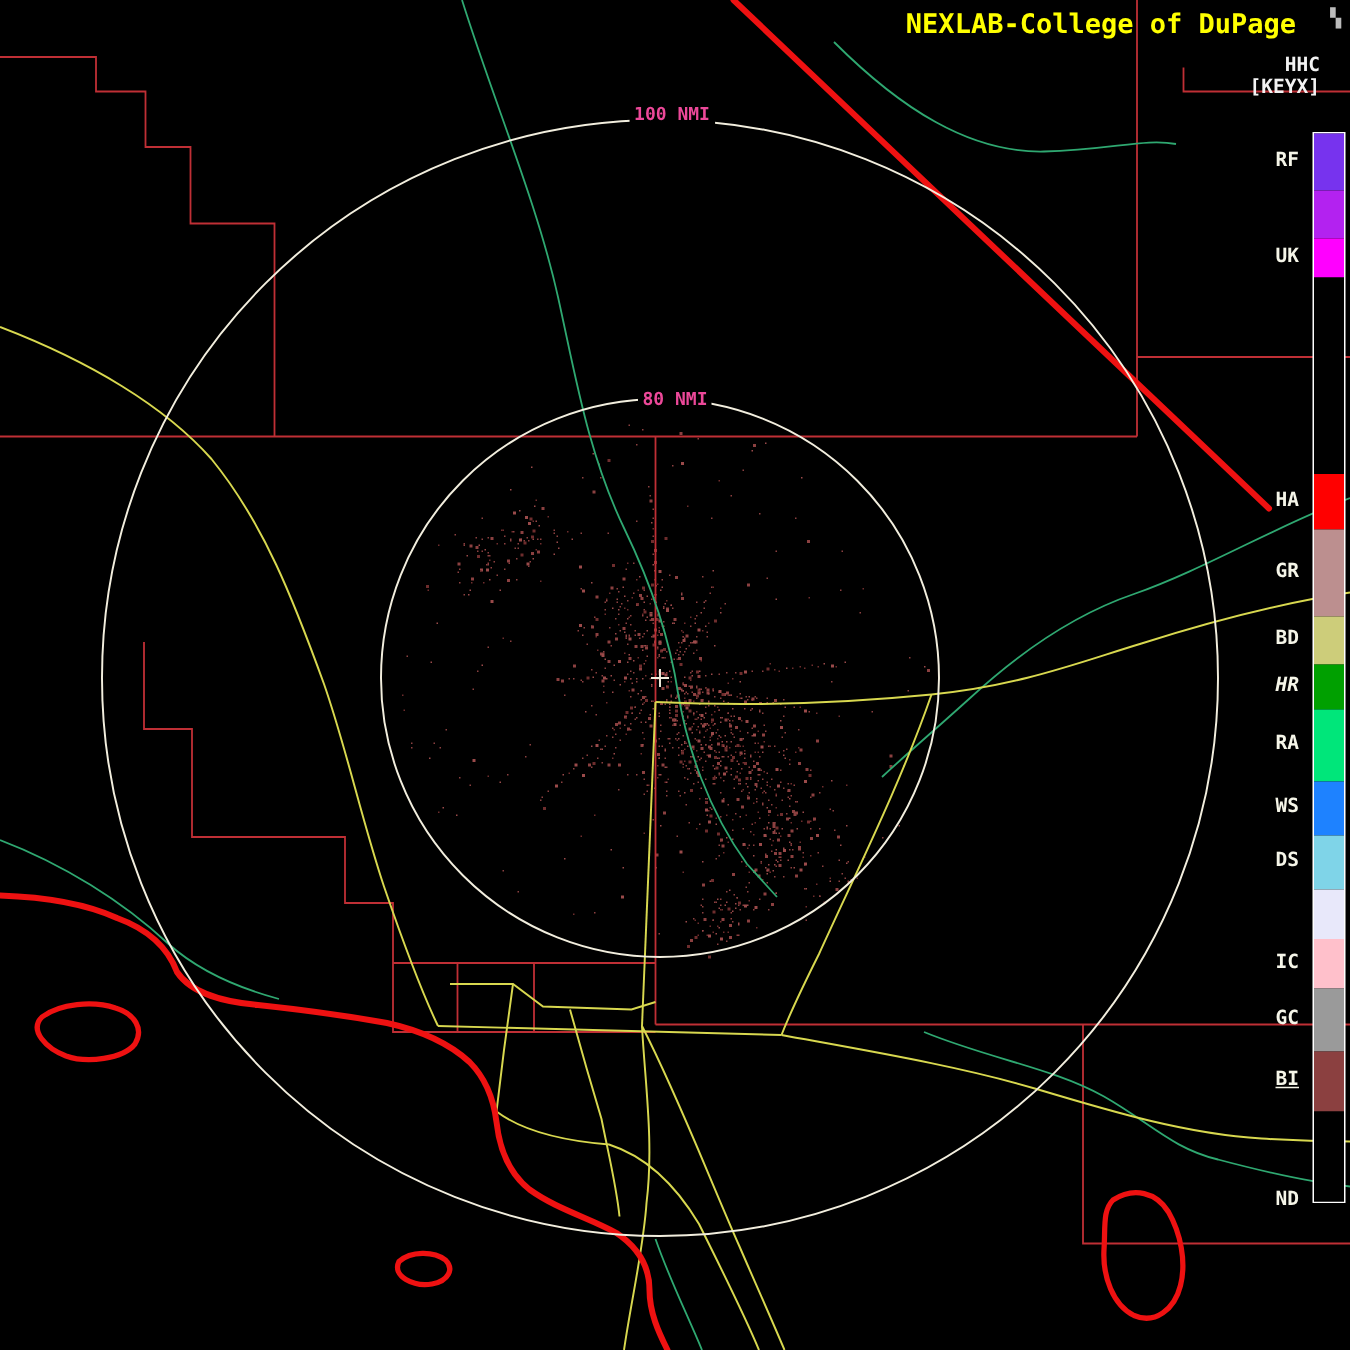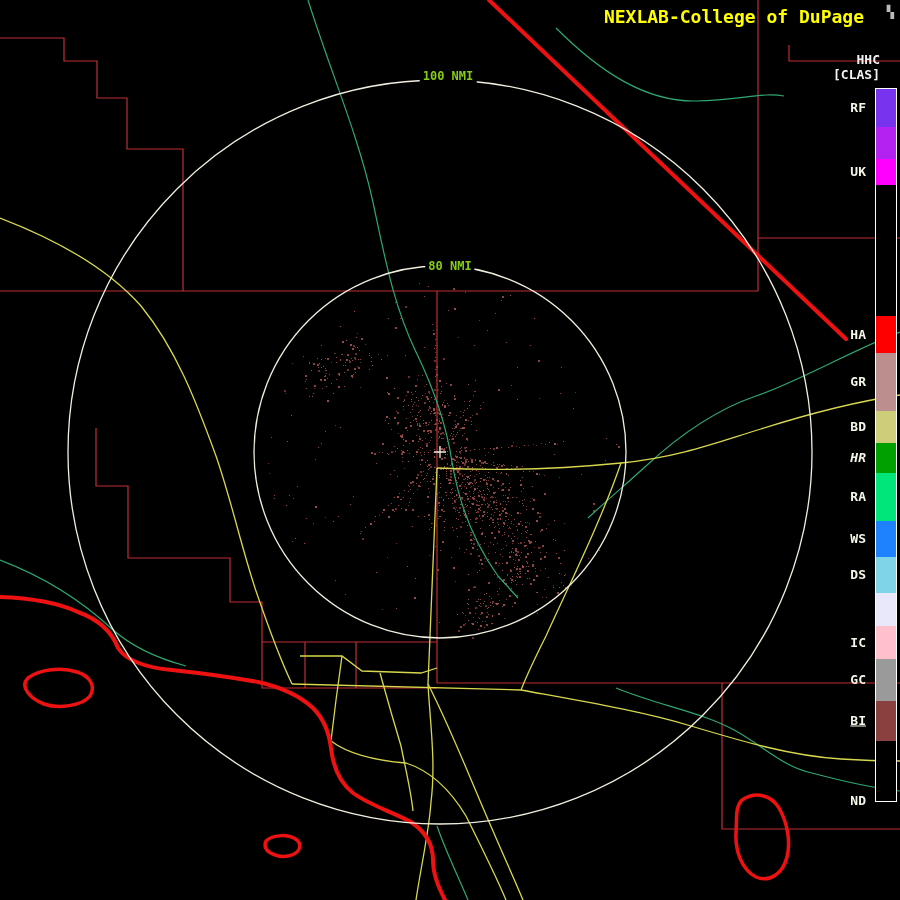--- a/index.html
+++ b/index.html
@@ -1,27 +1,27 @@
 <!DOCTYPE html>
 <html><head>
 <meta charset="utf-8">
 <style>
   html,body{margin:0;padding:0;background:#000;}
   .stage{position:relative;width:900px;height:900px;background:#000;overflow:hidden;
          font-family:"DejaVu Sans Mono","Liberation Mono",monospace;}
   svg.map{position:absolute;left:0;top:0;}
   .title{position:absolute;top:6px;right:36px;color:#ffff00;font-size:18px;font-weight:bold;white-space:nowrap;}
   .logo{position:absolute;top:5px;right:6px;color:#bbbbbb;font-size:12px;}
-  .prodbox{position:absolute;top:52px;right:20px;text-align:right;color:#f2f2f2;font-size:13px;font-weight:bold;line-height:15px;}
+  .prodbox{position:absolute;top:36px;right:20px;text-align:right;color:#f2f2f2;font-size:13px;font-weight:bold;line-height:15px;}
   .legend-bar{position:absolute;top:88px;right:3px;width:20px;height:712px;border:1px solid #ffffff;
               display:flex;flex-direction:column;box-sizing:content-box;}
   .legend-bar div{width:100%;}
   .legend-labels{position:absolute;top:88px;right:34px;width:34px;height:712px;}
   .legend-labels span{position:absolute;right:0;transform:translateY(-50%);color:#f5f5e8;font-size:13px;font-weight:bold;}
-  .ring-label{position:absolute;color:#84cc16;font-size:12px;font-weight:bold;background:#000;
+  .ring-label{position:absolute;color:#ec4899;font-size:12px;font-weight:bold;background:#000;
               padding:0 3px;transform:translate(-50%,-50%);white-space:nowrap;}
   .footer{position:absolute;bottom:3px;left:50%;transform:translateX(-50%);color:#d8d8d8;
           font-size:14px;letter-spacing:1px;white-space:nowrap;}
 </style>
 </head>
 <body>
 
 <div class="stage">
 
   <svg class="map" width="900" height="900" viewBox="0 0 900 900">
@@ -1513,21 +1513,21 @@
   </svg>
 
   <div class="ring-label" style="left:448px;top:76px;">100 NMI</div>
   <div class="ring-label" style="left:450px;top:266px;">80 NMI</div>
 
   <div class="title">NEXLAB-College of DuPage</div>
   <div class="logo">▚</div>
 
   <div class="prodbox">
     <div>HHC</div>
-    <div>[CLAS]</div>
+    <div>[KEYX]</div>
   </div>
 
   <div class="legend-bar" id="legend-bar">
       <div style="height: 38px; background: rgb(119, 51, 238);"></div>
       <div style="height: 32px; background: rgb(179, 34, 240);"></div>
       <div style="height: 26px; background: rgb(255, 0, 255);"></div>
       <div style="height: 131px; background: rgb(0, 0, 0);"></div>
       <div style="height: 37px; background: rgb(255, 0, 0);"></div>
       <div style="height: 58px; background: rgb(188, 143, 143);"></div>
       <div style="height: 32px; background: rgb(205, 205, 122);"></div>

